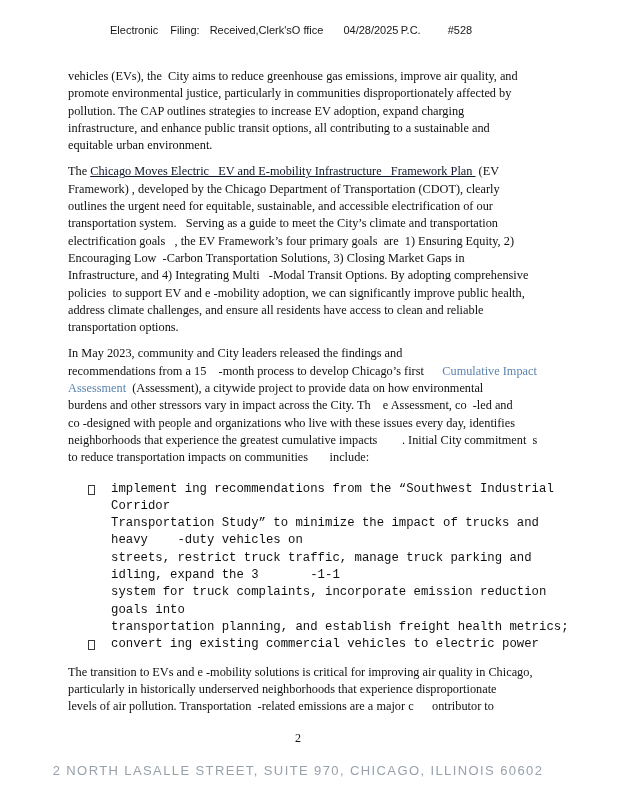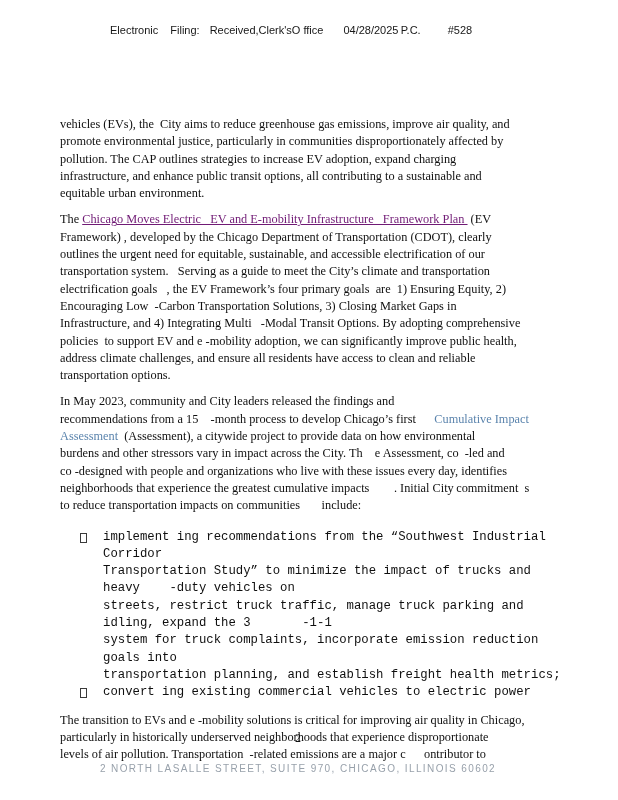--- a/index.html
+++ b/index.html
@@ -18,27 +18,27 @@
     font-size:11px; color:#171717;
     white-space:nowrap;
   }
   .header span { display:inline-block; }
   .h0 { margin-right:12px; }
   .h1 { margin-right:10px; }
   .h2 { margin-right:20px; }
   .h3 { margin-right:27px; }
   
   .main {
-    position:absolute; left:60px; top:68px; width:504px;
-    font-size:12.3px; line-height:17.3px;margin-top:48px;
+    position:absolute; left:68px; top:68px; width:504px;
+    font-size:12.3px; line-height:17.3px;
   }
   .para { margin:0 0 9px 0; white-space:pre-wrap; }
   a { color:inherit; }
   .doclink {
-    color:#701a75;
+    color:#0f172a;
     text-decoration:underline;
     cursor:pointer;
   }
   .accentlink {
     color:#5b84ad;
     text-decoration:none;
     cursor:pointer;
   }
   .bullets {
     list-style:none;
@@ -70,21 +70,21 @@
   }
   .para.last { margin-bottom:0; }
   .pagenum {
     position:absolute; top:731px; left:0; width:100%;
     text-align:center; font-size:12px; color:#111;
   }
   .footer {
     position:absolute; top:763px; left:0; width:100%;
     text-align:center;
     font-family:"Liberation Sans", sans-serif;
-    font-size:10px; letter-spacing:1.4px;
+    font-size:13px; letter-spacing:1.4px;
     color:#98a1ab;
   }
 </style>
 </head>
 <body>
 
 <div class="page">
 
   <div class="header"><span class="h0">Electronic</span><span class="h1">Filing:</span><span class="h2">Received,Clerk'sO ffice</span><span class="h3">04/28/2025 P.C.</span><span class="h4">#528</span></div>
 

